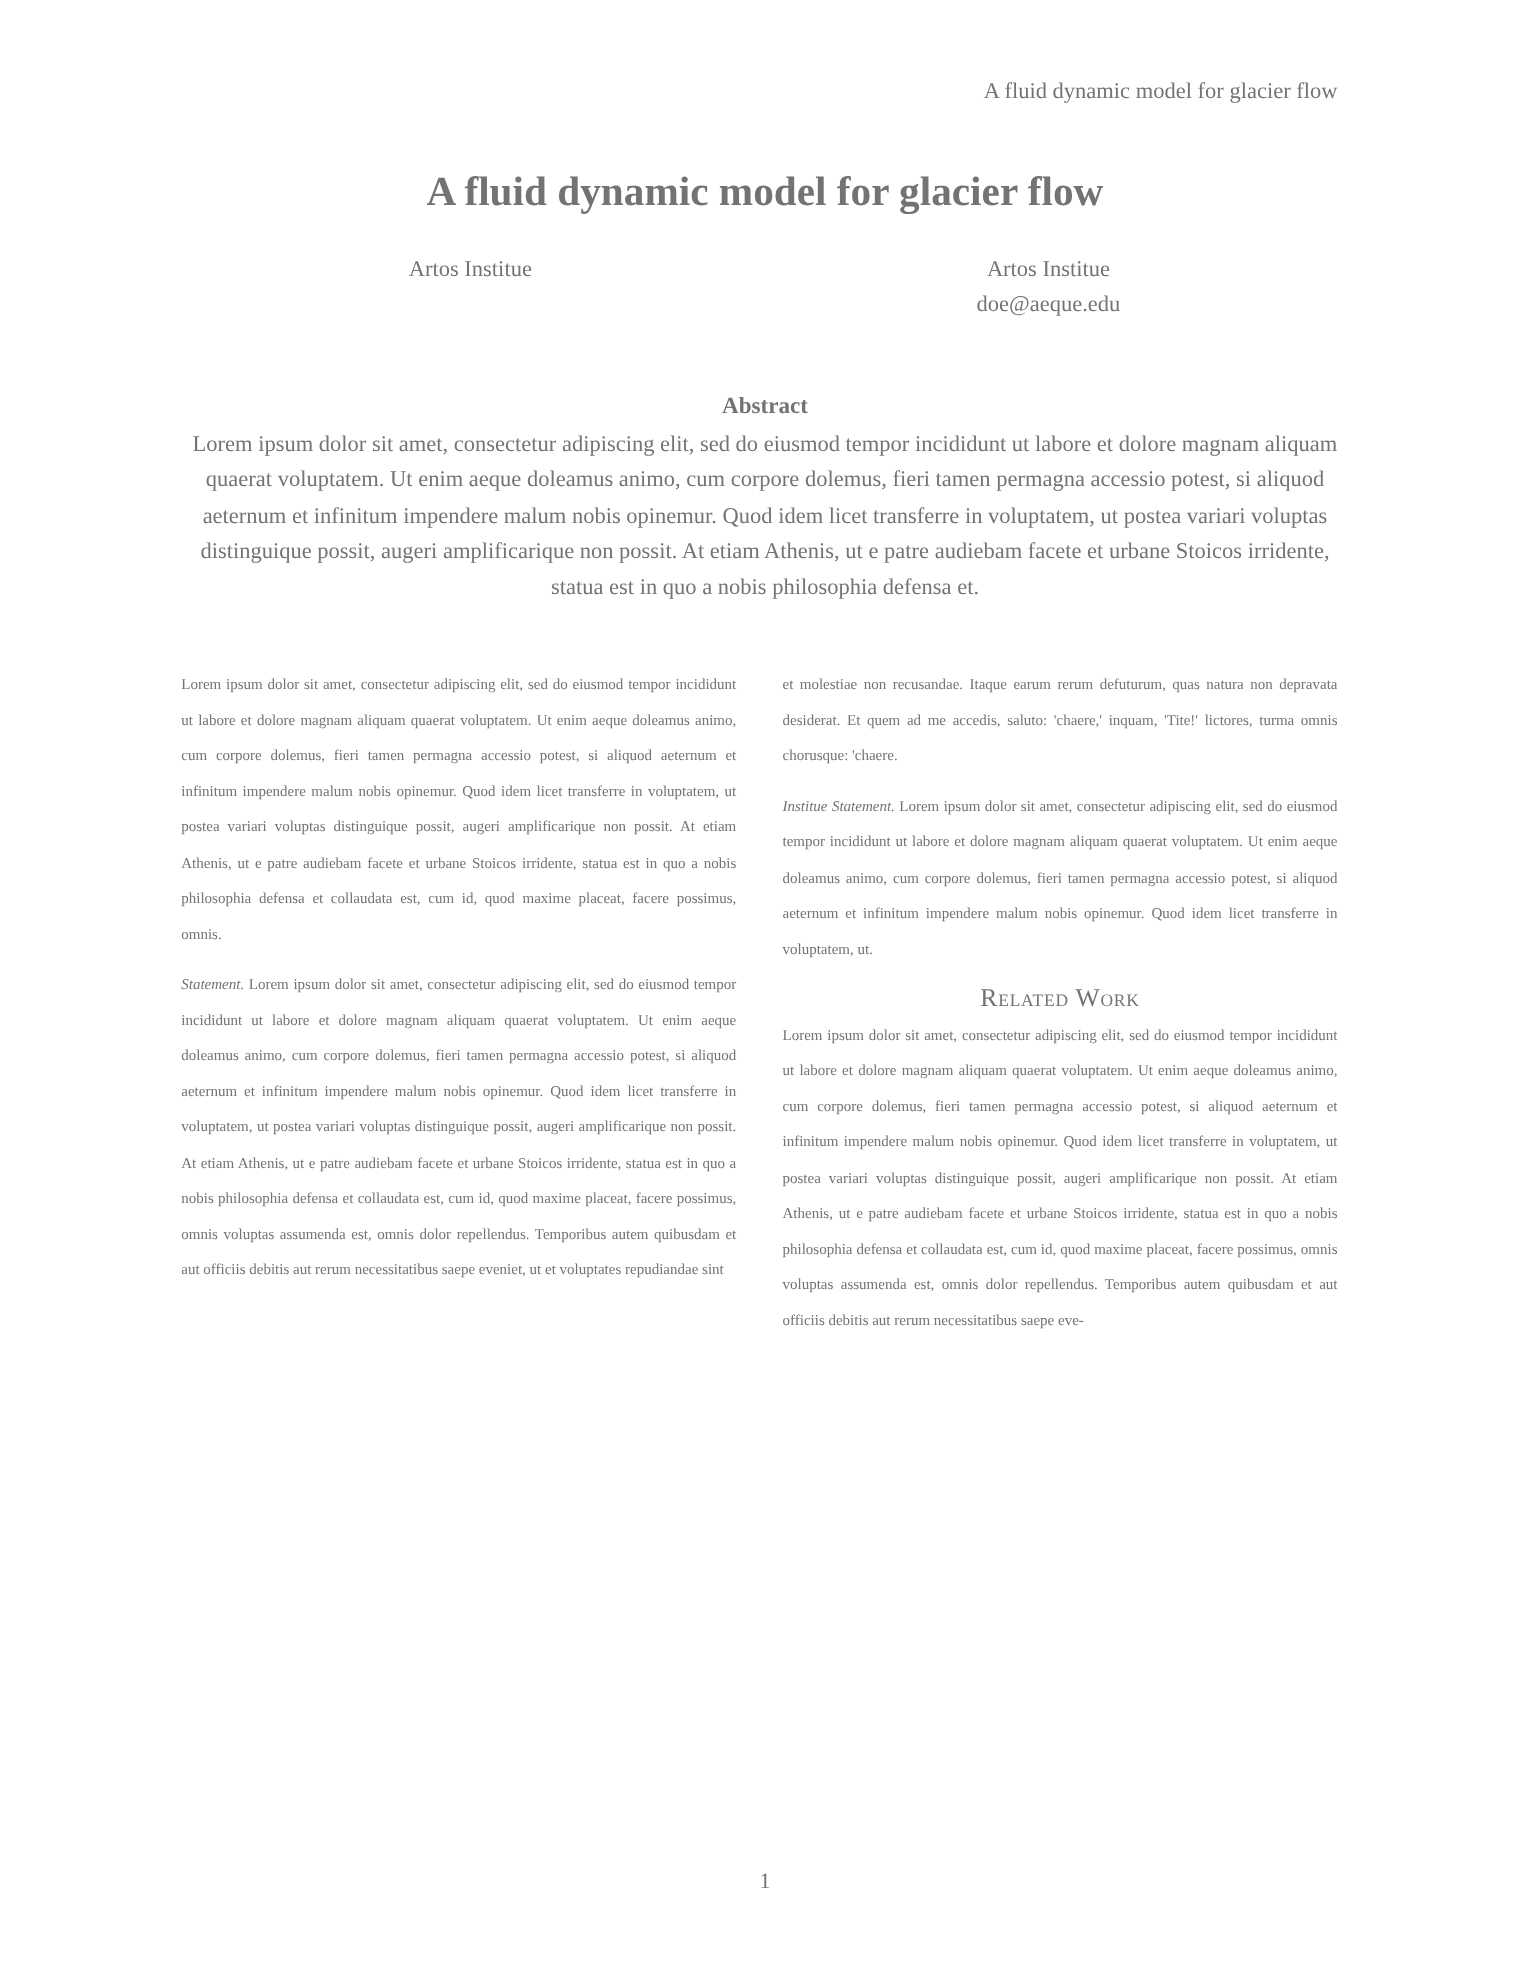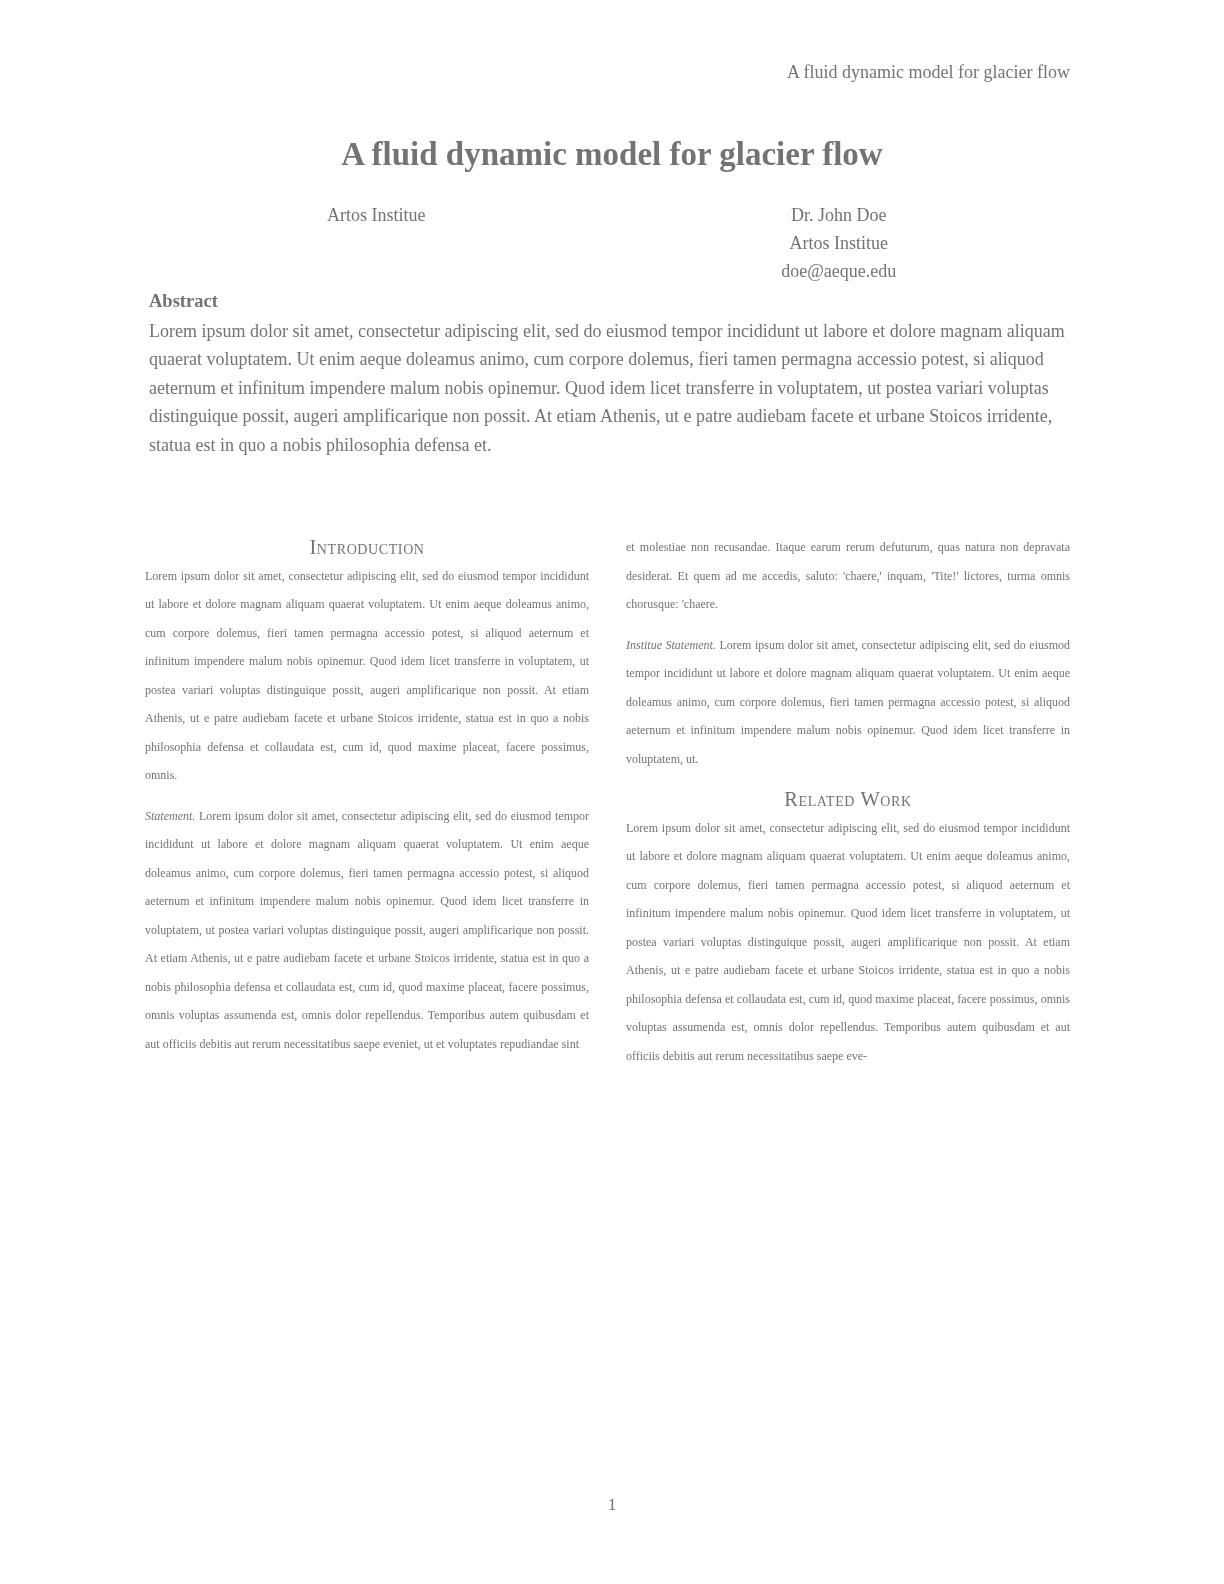--- a/index.html
+++ b/index.html
@@ -43,24 +43,24 @@
     display: flex;
   }
   .author {
     flex: 1 1 50%;
     text-align: center;
     font-size: 18px;
     line-height: 28px;
   }
   .abstract {
     position: absolute;
-    top: 287px;
+    top: 311px;
     left: 149px;
     width: 926px;
-    text-align: left;
+    text-align: center;
   }
   .abstract-heading {
     font-weight: bold;
     font-size: 18.5px;
     line-height: 28px;
     margin: 0;
   }
   .abstract-text {
     margin: 2px 0 0 0;
     font-size: 18px;
@@ -120,35 +120,33 @@
 
   <div class="running-header">A fluid dynamic model for glacier flow</div>
 
   <h1 class="title">A fluid dynamic model for glacier flow</h1>
 
   <div class="authors">
     <div class="author">
       <div>Artos Institue</div>
     </div>
     <div class="author">
-      <div>Dr. John Doe</div>
       <div>Artos Institue</div>
       <div>doe@aeque.edu</div>
     </div>
   </div>
 
   <div class="abstract">
     <div class="abstract-heading">Abstract</div>
     <p class="abstract-text">Lorem ipsum dolor sit amet, consectetur adipiscing elit, sed do eiusmod tempor incididunt ut labore et dolore magnam aliquam quaerat voluptatem. Ut enim aeque doleamus animo, cum corpore dolemus, fieri tamen permagna accessio potest, si aliquod aeternum et infinitum impendere malum nobis opinemur. Quod idem licet transferre in voluptatem, ut postea variari voluptas distinguique possit, augeri amplificarique non possit. At etiam Athenis, ut e patre audiebam facete et urbane Stoicos irridente, statua est in quo a nobis philosophia defensa et.</p>
   </div>
 
   <div class="columns">
 
     <div class="col">
-      <h2 class="section-heading">Introduction</h2>
       <p class="body-par">Lorem ipsum dolor sit amet, consectetur adipiscing elit, sed do eiusmod tempor incididunt ut labore et dolore magnam aliquam quaerat voluptatem. Ut enim aeque doleamus animo, cum corpore dolemus, fieri tamen permagna accessio potest, si aliquod aeternum et infinitum impendere malum nobis opinemur. Quod idem licet transferre in voluptatem, ut postea variari voluptas distinguique possit, augeri amplificarique non possit. At etiam Athenis, ut e patre audiebam facete et urbane Stoicos irridente, statua est in quo a nobis philosophia defensa et collaudata est, cum id, quod maxime placeat, facere possimus, omnis.</p>
       <p class="body-par">
         <span class="runin">Statement.</span>
         <span>Lorem ipsum dolor sit amet, consectetur adipiscing elit, sed do eiusmod tempor incididunt ut labore et dolore magnam aliquam quaerat voluptatem. Ut enim aeque doleamus animo, cum corpore dolemus, fieri tamen permagna accessio potest, si aliquod aeternum et infinitum impendere malum nobis opinemur. Quod idem licet transferre in voluptatem, ut postea variari voluptas distinguique possit, augeri amplificarique non possit. At etiam Athenis, ut e patre audiebam facete et urbane Stoicos irridente, statua est in quo a nobis philosophia defensa et collaudata est, cum id, quod maxime placeat, facere possimus, omnis voluptas assumenda est, omnis dolor repellendus. Temporibus autem quibusdam et aut officiis debitis aut rerum necessitatibus saepe eveniet, ut et voluptates repudiandae sint</span>
       </p>
     </div>
 
     <div class="col">
       <p class="body-par">et molestiae non recusandae. Itaque earum rerum defuturum, quas natura non depravata desiderat. Et quem ad me accedis, saluto: 'chaere,' inquam, 'Tite!' lictores, turma omnis chorusque: 'chaere.</p>
       <p class="body-par">

